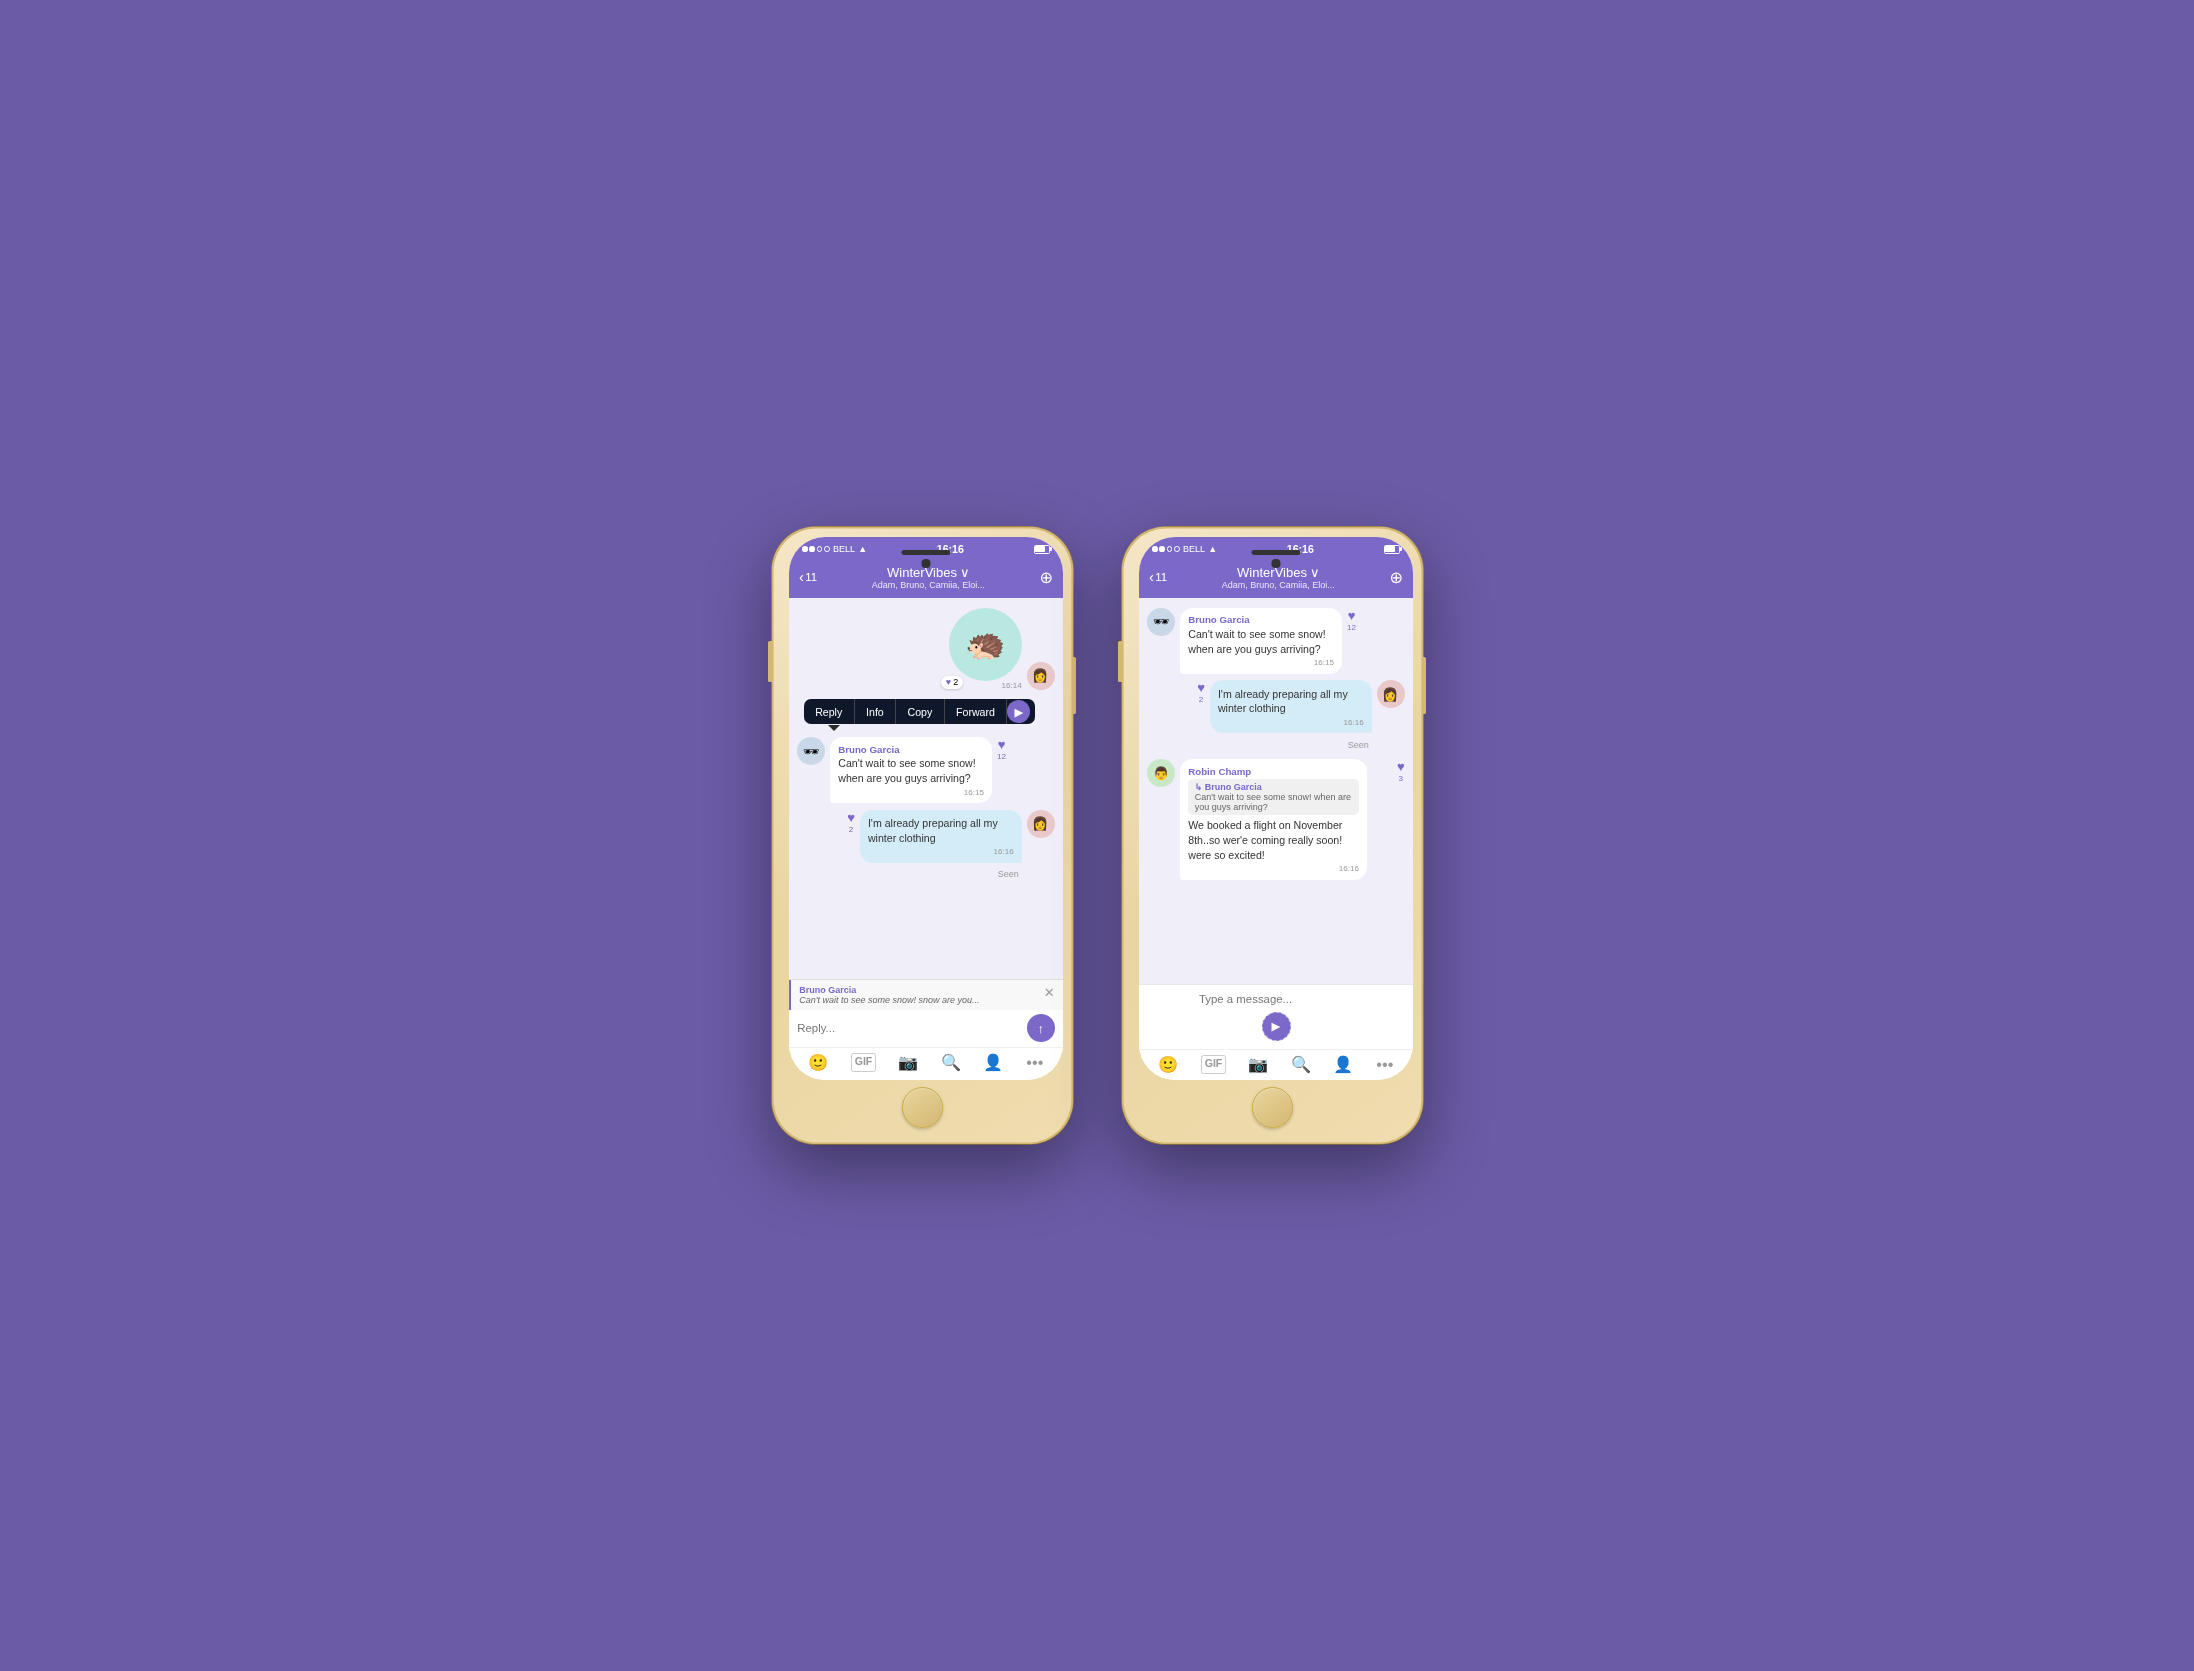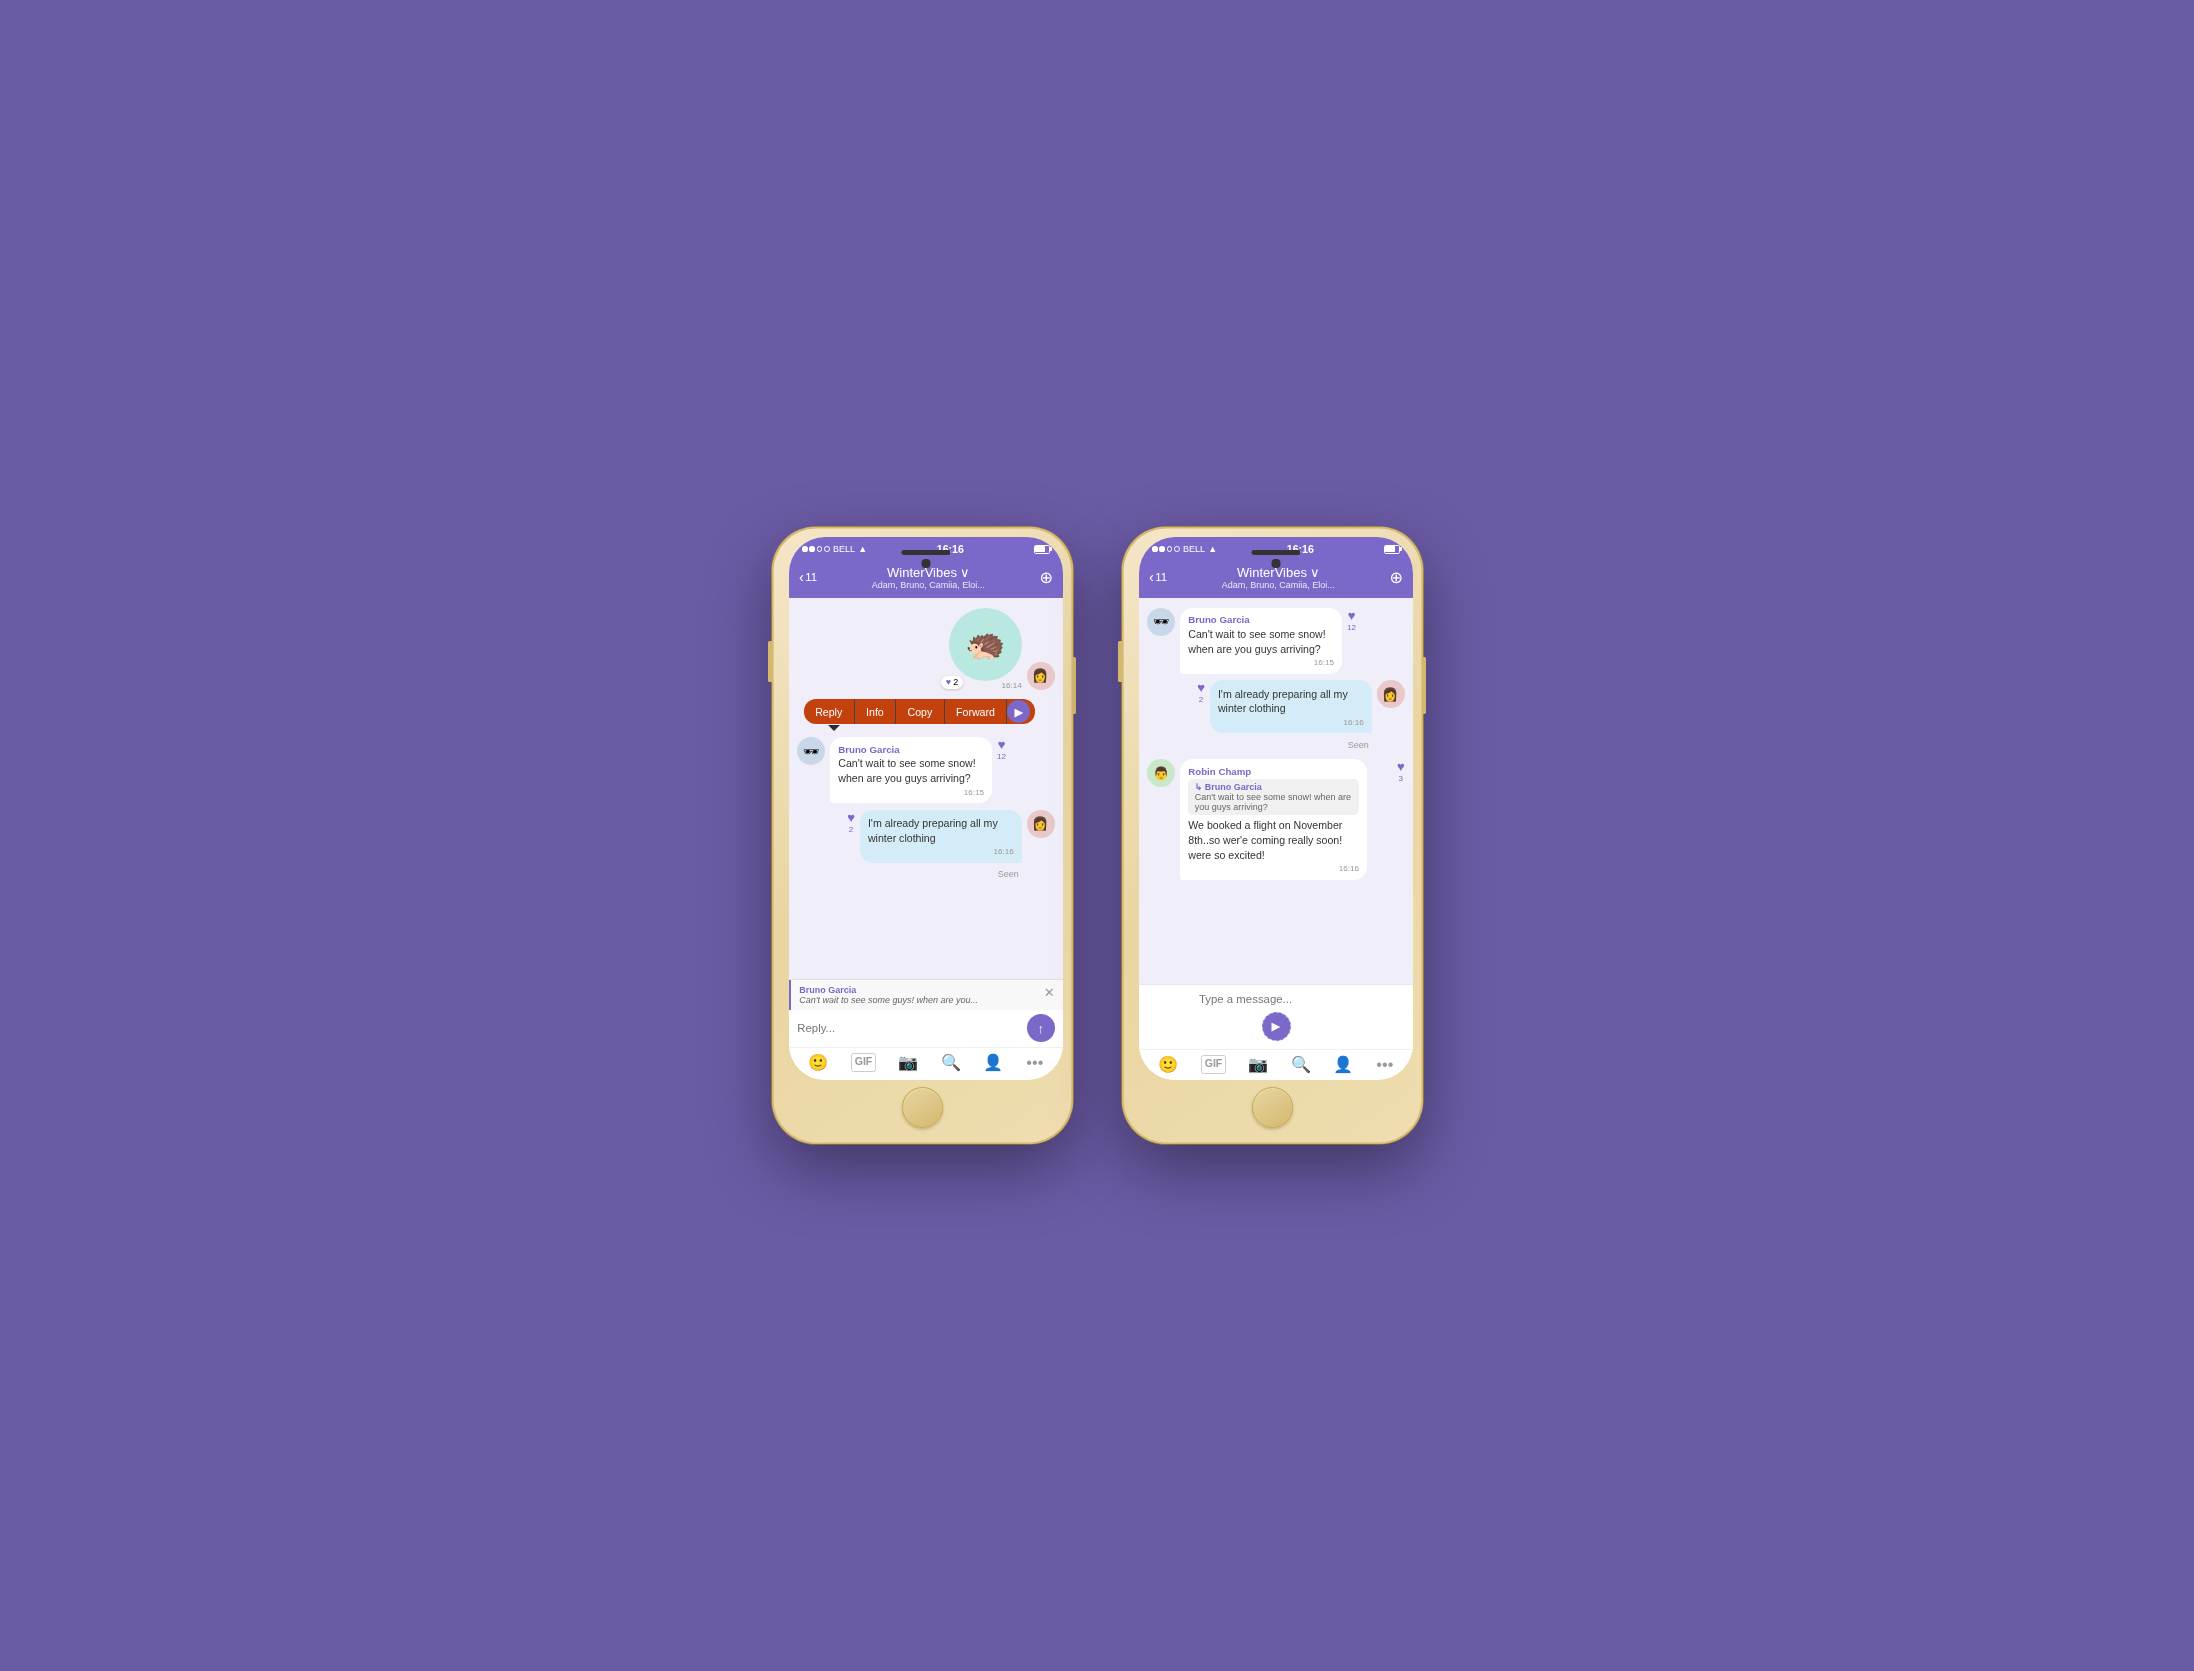--- a/index.html
+++ b/index.html
@@ -155,22 +155,22 @@
       font-size: 9px;
       display: flex;
       align-items: center;
       gap: 2.4px;
       box-shadow: 0 0.8px 2.4px rgba(0,0,0,0.2);
       position: absolute;
     }
     .reaction-heart { color: #7b68c8; }
     
     .context-menu {
-      background: #c2410c;
-      border-radius: 12px;
+      background: #0f172a;
+      border-radius: 7px;
       display: flex;
       align-items: center;
       gap: 0;
       overflow: visible;
       position: relative;
       align-self: flex-start;
       margin-left: 6.5px;
     }
     .context-menu-item {
       color: white;
@@ -505,21 +505,21 @@
         </div>
 
         <div class="seen-text">Seen</div>
 
       </div>
 
       <div class="reply-bar">
         <div class="reply-quote">
           <div>
             <div class="reply-quote-sender">Bruno Garcia</div>
-            <div class="reply-quote-text">Can't wait to see some guys! when are you...</div>
+            <div class="reply-quote-text">Can't wait to see some snow! snow are you...</div>
           </div>
           <span class="reply-close">✕</span>
         </div>
         <div class="input-row">
           <input class="message-input" type="text" placeholder="Reply..." style="">
           <div class="send-btn">
             <span>↑</span>
           </div>
         </div>
         <div class="toolbar">

